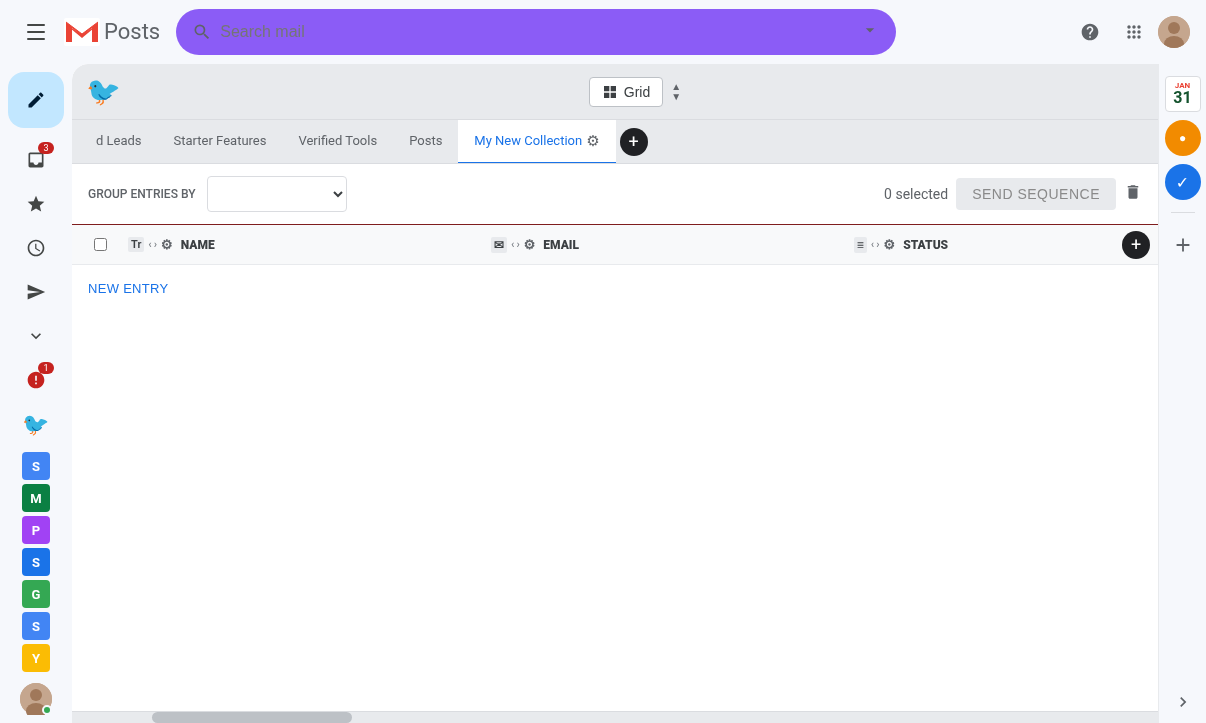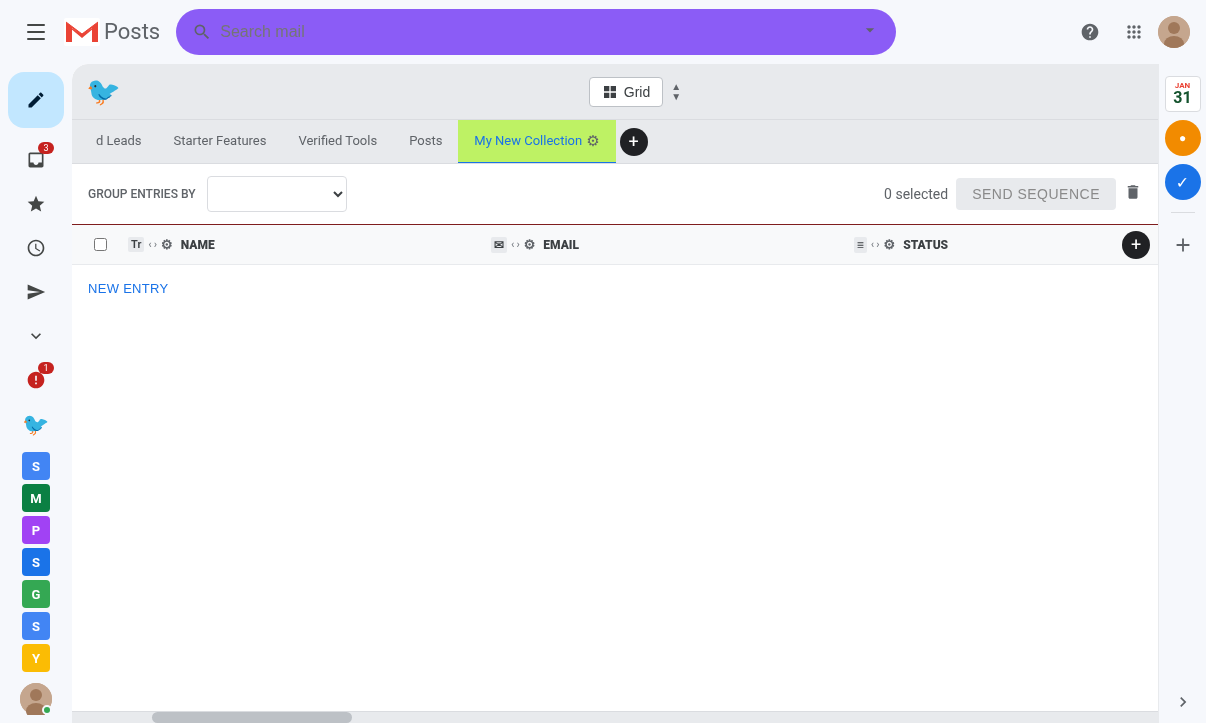--- a/index.html
+++ b/index.html
@@ -74,21 +74,21 @@
     .tabs-bar {
       display: flex; align-items: center; background: #e8eaed;
       border-bottom: 1px solid #dadce0; flex-shrink: 0; padding: 0 8px; height: 44px;
       overflow-x: auto;
     }
     .tab {
       display: flex; align-items: center; gap: 4px; padding: 0 16px; height: 44px;
       cursor: pointer; font-size: 13px; color: #5f6368; white-space: nowrap;
       border-bottom: 2px solid transparent; flex-shrink: 0;
     }
-    .tab.active { color: #1a73e8; border-bottom: 2px solid #1a73e8; background: #bef264; }
+    .tab.active { color: #1a73e8; border-bottom: 2px solid #1a73e8; background: #ffffff; }
     .tabs-add-btn {
       width: 28px; height: 28px; border-radius: 50%; background: #202124;
       color: white; display: flex; align-items: center; justify-content: center;
       cursor: pointer; font-size: 18px; flex-shrink: 0; margin-left: 4px;
     }
 
     
     .toolbar {
       display: flex; align-items: center; padding: 12px 16px; gap: 12px;
       border-bottom: 1px solid #7f1d1d; flex-shrink: 0; background: white;

